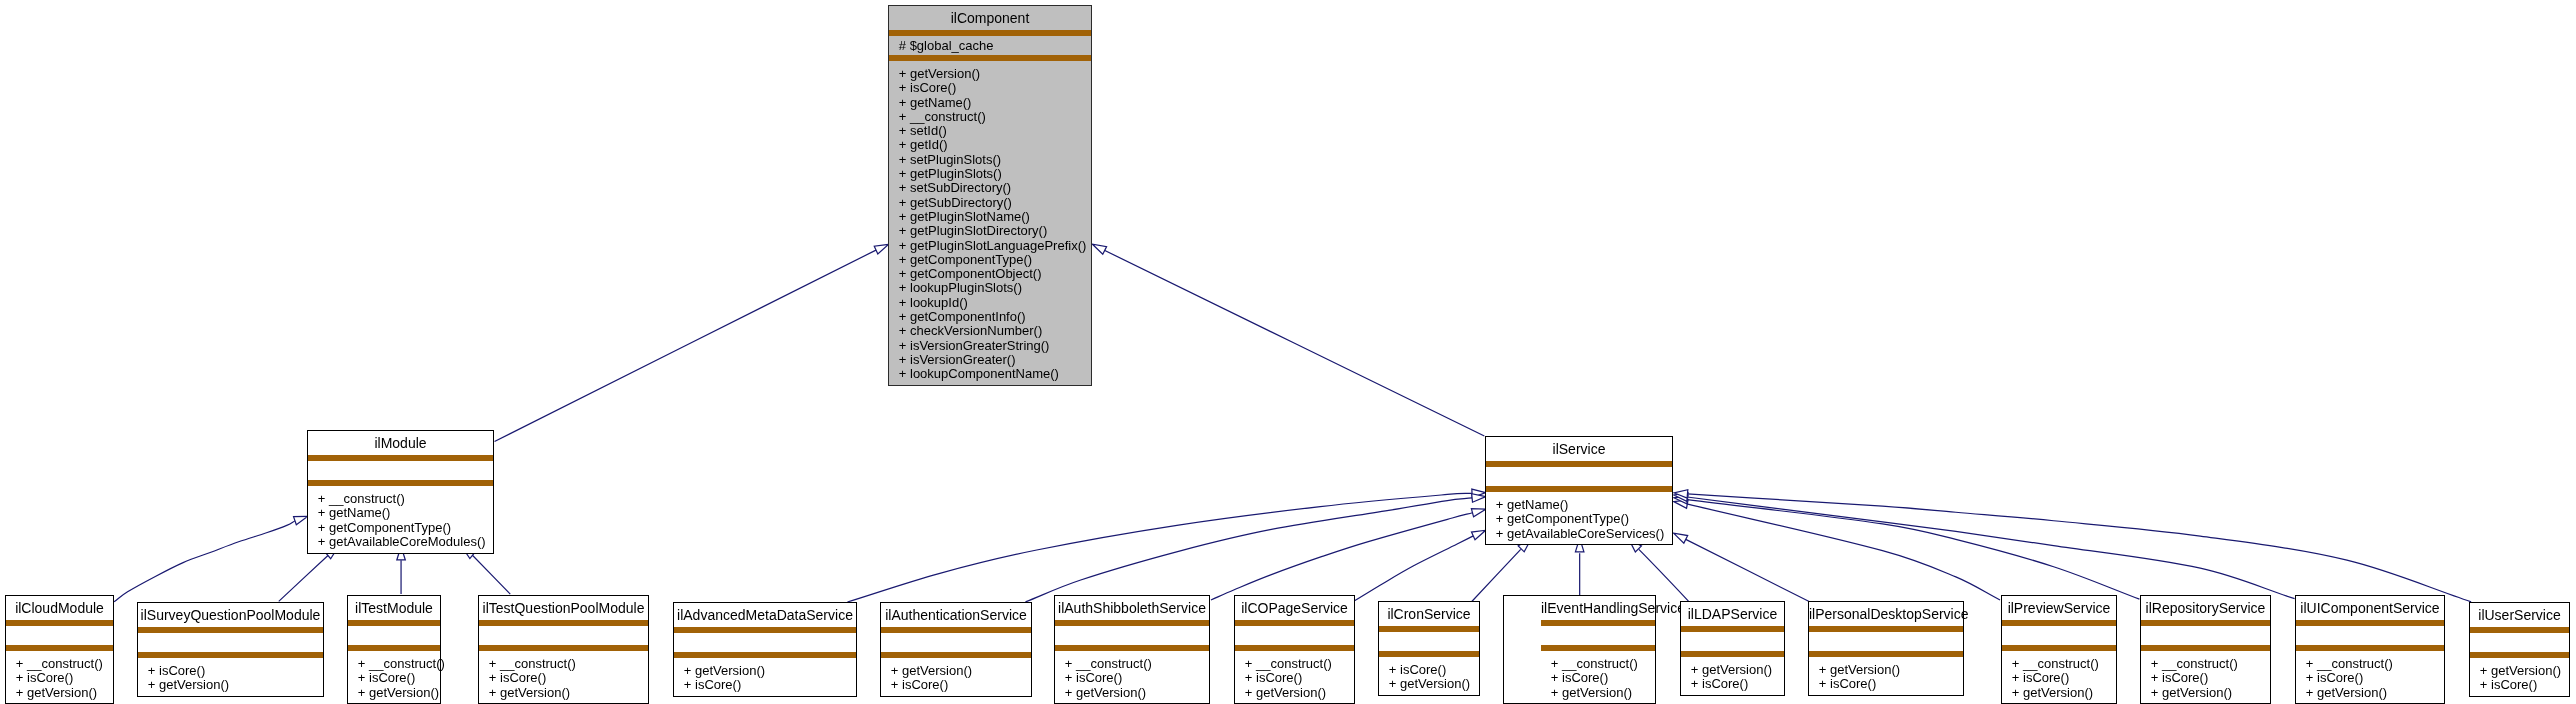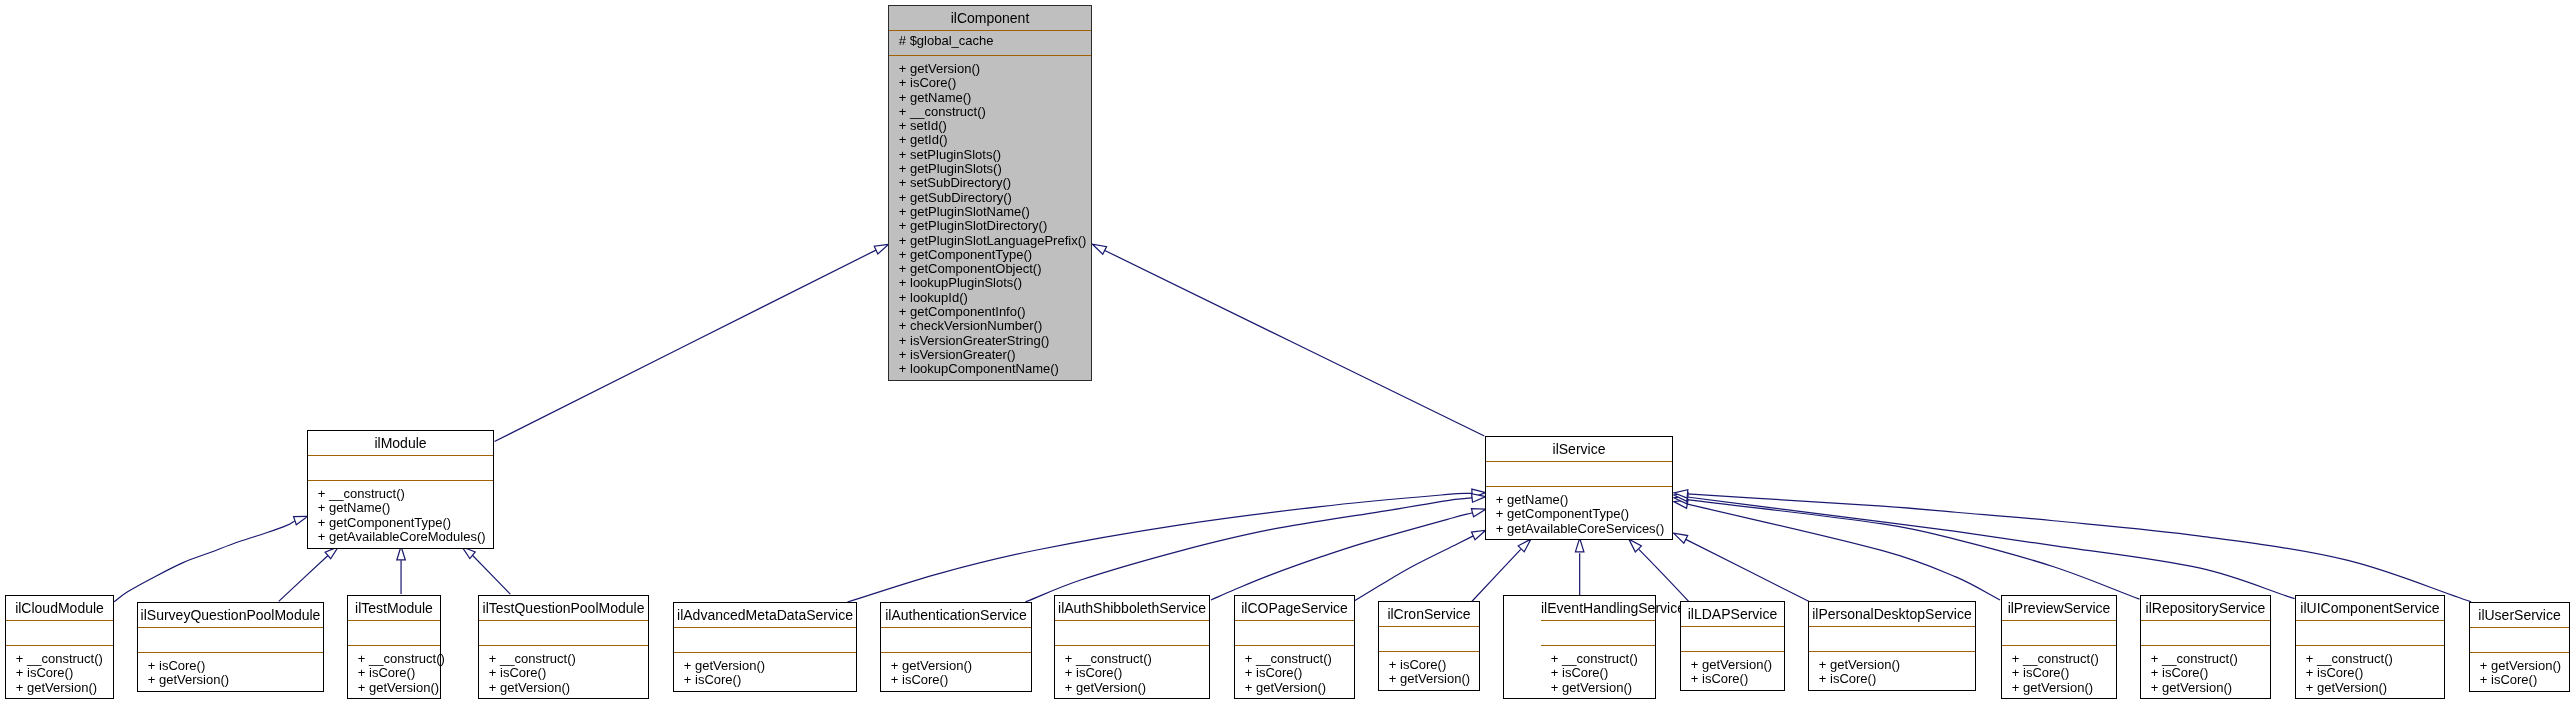--- a/index.html
+++ b/index.html
@@ -4,21 +4,21 @@
 <title>ilComponent inheritance diagram</title>
 <style>
   html,body{margin:0;padding:0;background:#ffffff;}
   body{width:2576px;height:704px;overflow:hidden;position:relative;
        font-family:"Liberation Sans",sans-serif;-webkit-font-smoothing:antialiased;}
   #canvas{position:absolute;left:0;top:0;width:2576px;height:704px;}
   svg.edges{position:absolute;left:0;top:0;width:2576px;height:704px;pointer-events:none;}
   .node{position:absolute;box-sizing:border-box;border:1px solid #000;background:#fff;will-change:transform;}
   .node.highlight{background:#bfbfbf;border-color:#2b2b2b;border-width:1.6px;}
   .nhead{text-align:center;font-size:14px;line-height:24px;height:24px;color:#000;box-sizing:border-box;}
-  .nattr,.nmeth{box-sizing:border-box;border-top:1px solid #a16207;padding-left:9.8px;}
+  .nattr,.nmeth{box-sizing:border-box;border-top:6px solid #a16207;padding-left:9.8px;}
   .nattr{height:25px;padding-top:3.2px;}
   .nmeth{padding-top:6px;padding-bottom:3.5px;}
   .line{font-size:13px;line-height:14.3px;white-space:nowrap;color:#000;}
 </style>
 </head>
 <body>
 
 <div id="canvas">
   <svg class="edges" id="edges" viewBox="0 0 2634 720">
       <g>
@@ -231,21 +231,21 @@
         </div>
       </div>
       <div class="node" style="left: 1680px; top: 601px; width: 105px;">
         <div class="nhead">ilLDAPService</div>
         <div class="nattr"></div>
         <div class="nmeth">
           <div class="line">+ getVersion()</div>
           <div class="line">+ isCore()</div>
         </div>
       </div>
-      <div class="node" style="left: 1808px; top: 601px; width: 168px;">
+      <div class="node" style="left: 1808px; top: 601px; width: 156px;">
         <div class="nhead">ilPersonalDesktopService</div>
         <div class="nattr"></div>
         <div class="nmeth">
           <div class="line">+ getVersion()</div>
           <div class="line">+ isCore()</div>
         </div>
       </div>
       <div class="node" style="left: 2001px; top: 595px; width: 116px;">
         <div class="nhead">ilPreviewService</div>
         <div class="nattr"></div>

